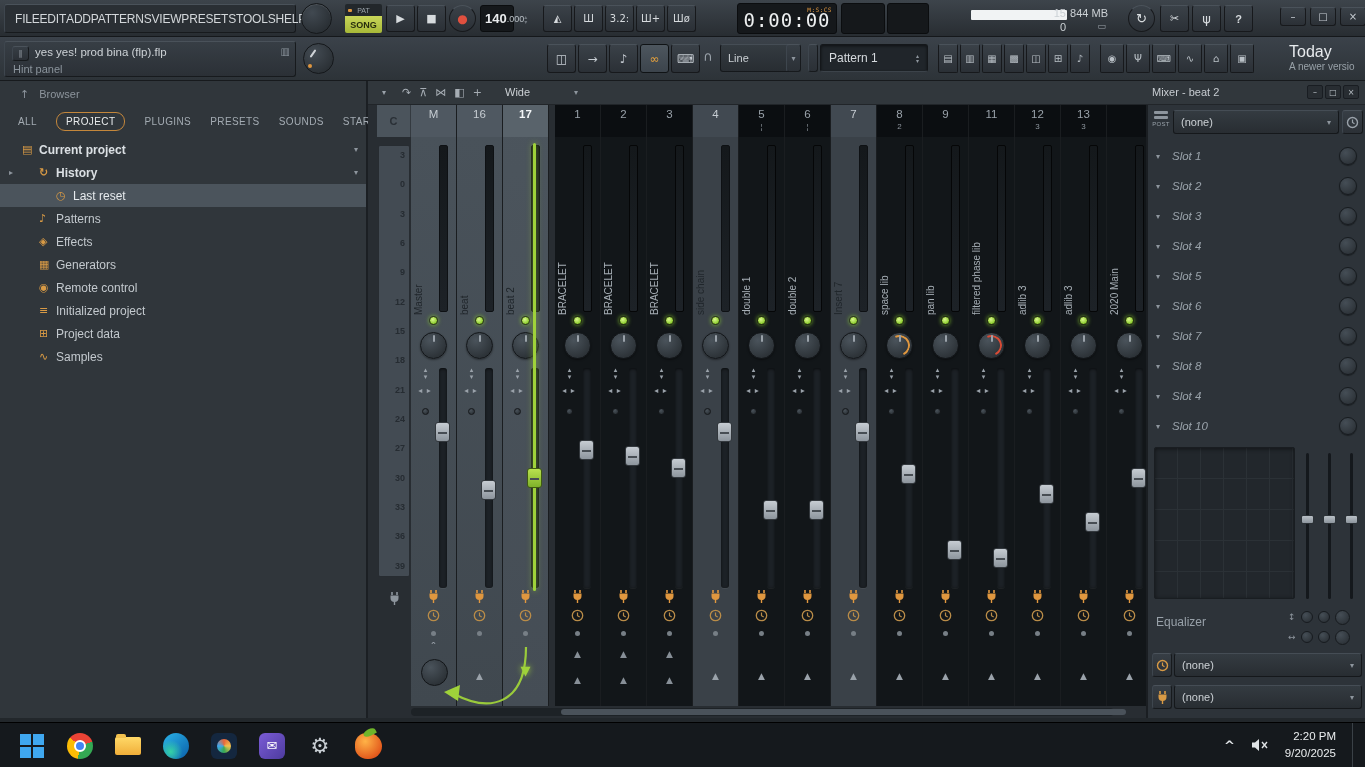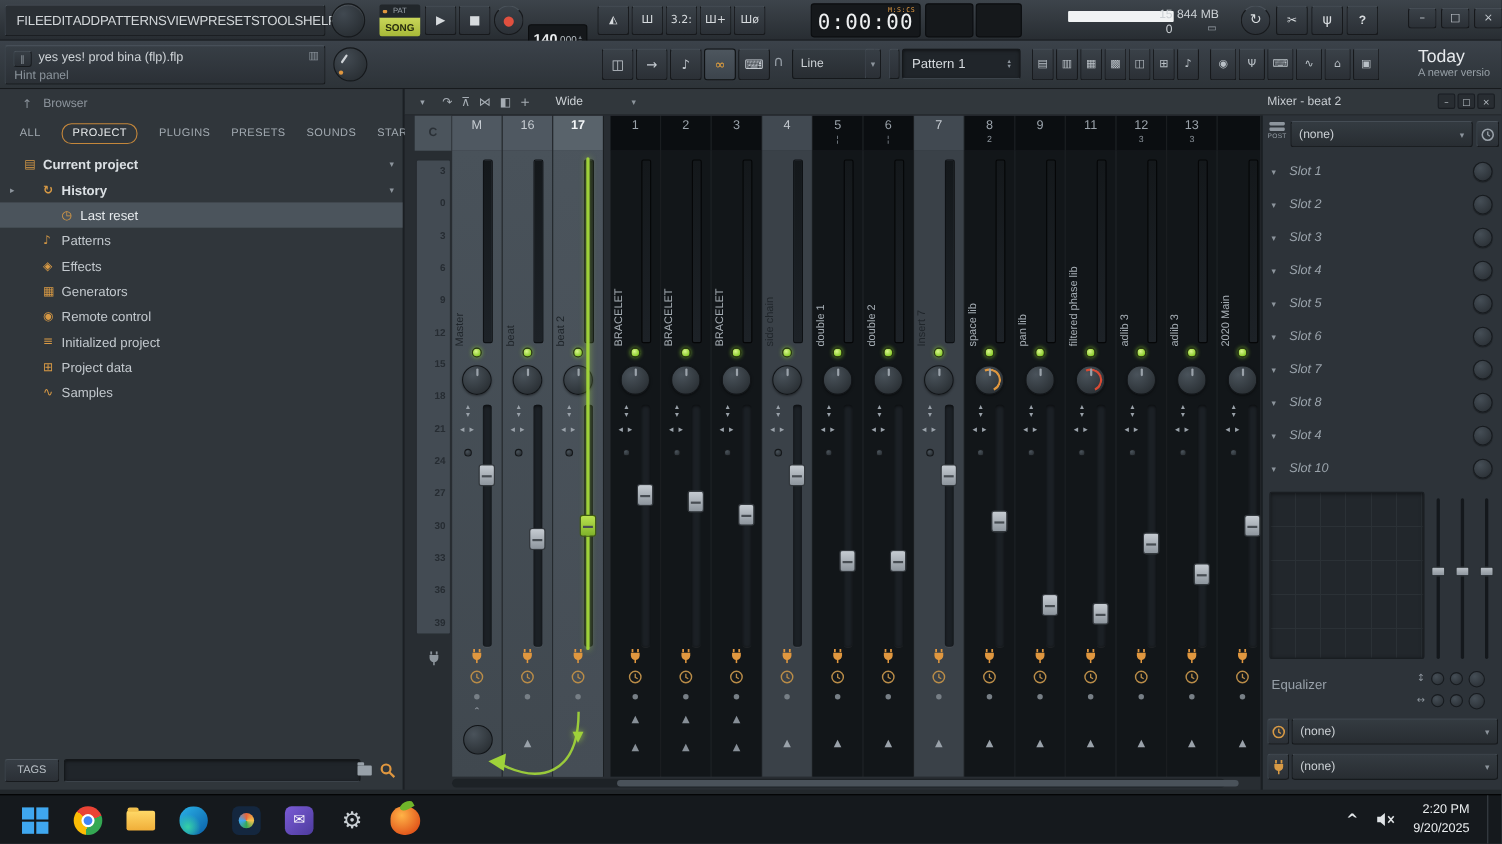--- a/index.html
+++ b/index.html
@@ -195,21 +195,21 @@
   <div class="wheel abs" style="left:301px;top:3px"></div>
   <div class="abs" style="left:345px;top:4px;width:37px;height:29px">
     <div class="pat">PAT</div>
     <div class="song">SONG</div>
   </div>
   <button class="tbtn abs glyph" style="left:386px;top:5px">▶</button>
   <button class="tbtn abs glyph" style="left:417px;top:5px">■</button>
   <button class="tbtn round abs" style="left:449px;top:5px">
       <span class="rec glyph">●</span>
     </button>
-  <div id="tempo" class="lcd abs" style="left:480px;top:22px;width:54px;height:27px">
+  <div id="tempo" class="lcd abs" style="left:480px;top:5px;width:34px;height:27px">
     <span class="ti">140</span>
       <span class="tf">.000</span>
     <span class="ticks glyph">
         <span>▴</span>
         <span>▾</span>
       </span>
   </div>
   <div id="transport-icons" class="abs" style="left:543px;top:5px;display:flex;gap:2px">
 
   <button class="tbtn glyph" style="font-size:10px">◭</button>
@@ -381,29 +381,20 @@
 
       </div>
 
       <div class="trow" style="padding-left: 39px;">
 
         <span class="tree-icon">∿</span>
         <span class="tlabel">Samples</span>
 
       </div>
     </div>
-  <div id="tagsbar">
-    <div class="tagsbtn bevel">TAGS</div>
-    <input class="inset" value="" style="">
-    <span class="mini-folder"></span>
-    <svg width="15" height="15" viewBox="0 0 15 15">
-        <circle cx="6" cy="6" r="4" stroke="#e0973f" stroke-width="2" fill="none"></circle>
-        <line x1="9.2" y1="9.2" x2="13.5" y2="13.5" stroke="#e0973f" stroke-width="2"></line>
-      </svg>
-  </div>
 </aside>
 
 <div id="mixer-header">
   <span class="abs glyph" style="left:14px;top:7px;font-size:8px;color:#9aa2aa">▾</span>
   <div id="mx-icons" class="abs" style="left:34px;top:5px;display:flex;gap:8px">
 
   <span class="mxi glyph">↷</span>
       <span class="mxi glyph">⊼</span>
       <span class="mxi glyph">⋈</span>
       <span class="mxi glyph">◧</span>

